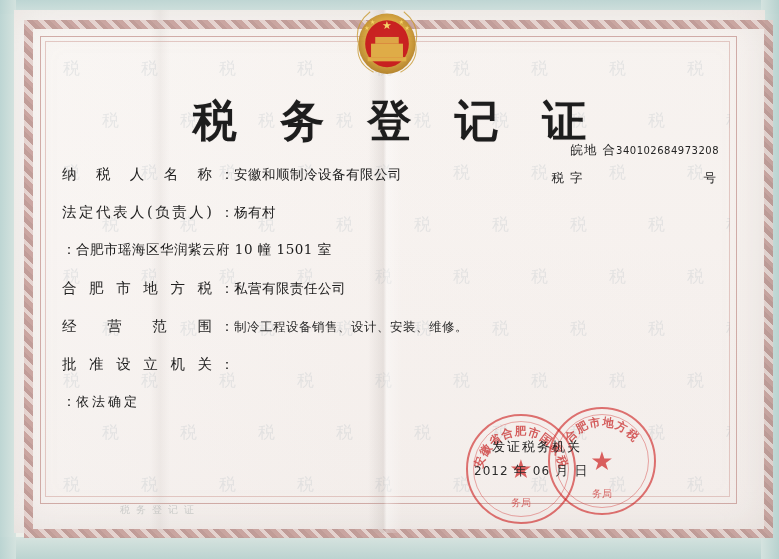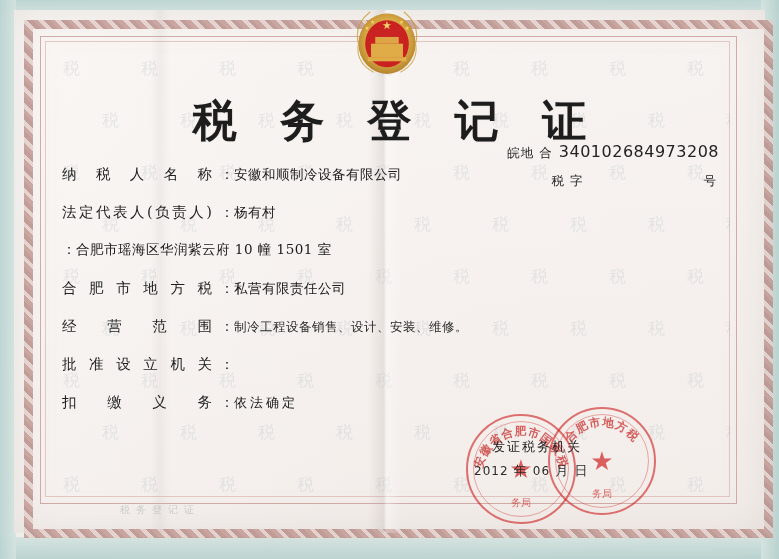--- a/index.html
+++ b/index.html
@@ -139,23 +139,23 @@
     width: 300px;
     text-align: right;
     font-family: "DejaVu Serif", serif;
     font-size: 12.5px;
     color: #232323;
     z-index: 4;
   }
   .idline1 { letter-spacing: 1px; }
   .idline1 .code {
     font-family: "DejaVu Sans", sans-serif;
-    font-size: 16px;
+    font-size: 10px;
     letter-spacing: 0.5px;
-    margin-left: 6px;
+    margin-left: 0;
   }
   .idline2 {
     margin-top: 11px;
     letter-spacing: 1px;
     padding-right: 2px;
   }
   .idline2 .sp { display: inline-block; width: 120px; }
 
   
   .rows {
@@ -464,21 +464,20 @@
         <div class="label">经营范围</div>
         <div class="colon">：</div>
         <div class="value">制冷工程设备销售、设计、安装、维修。</div>
       </div>
       <div class="row">
         <div class="label">批准设立机关</div>
         <div class="colon">：</div>
         <div class="value"></div>
       </div>
       <div class="row bold">
-        <div class="label">扣缴义务</div>
         <div class="colon">：</div>
         <div class="value">依法确定</div>
       </div>
     </div>
 
   <div class="stamp stamp-left">
     <div class="ring"></div>
     <svg class="stamp-arc" viewBox="0 0 106 106">
       <defs>
         <path id="arcL" d="M 14,58 A 39,39 0 0 1 92,58"></path>

